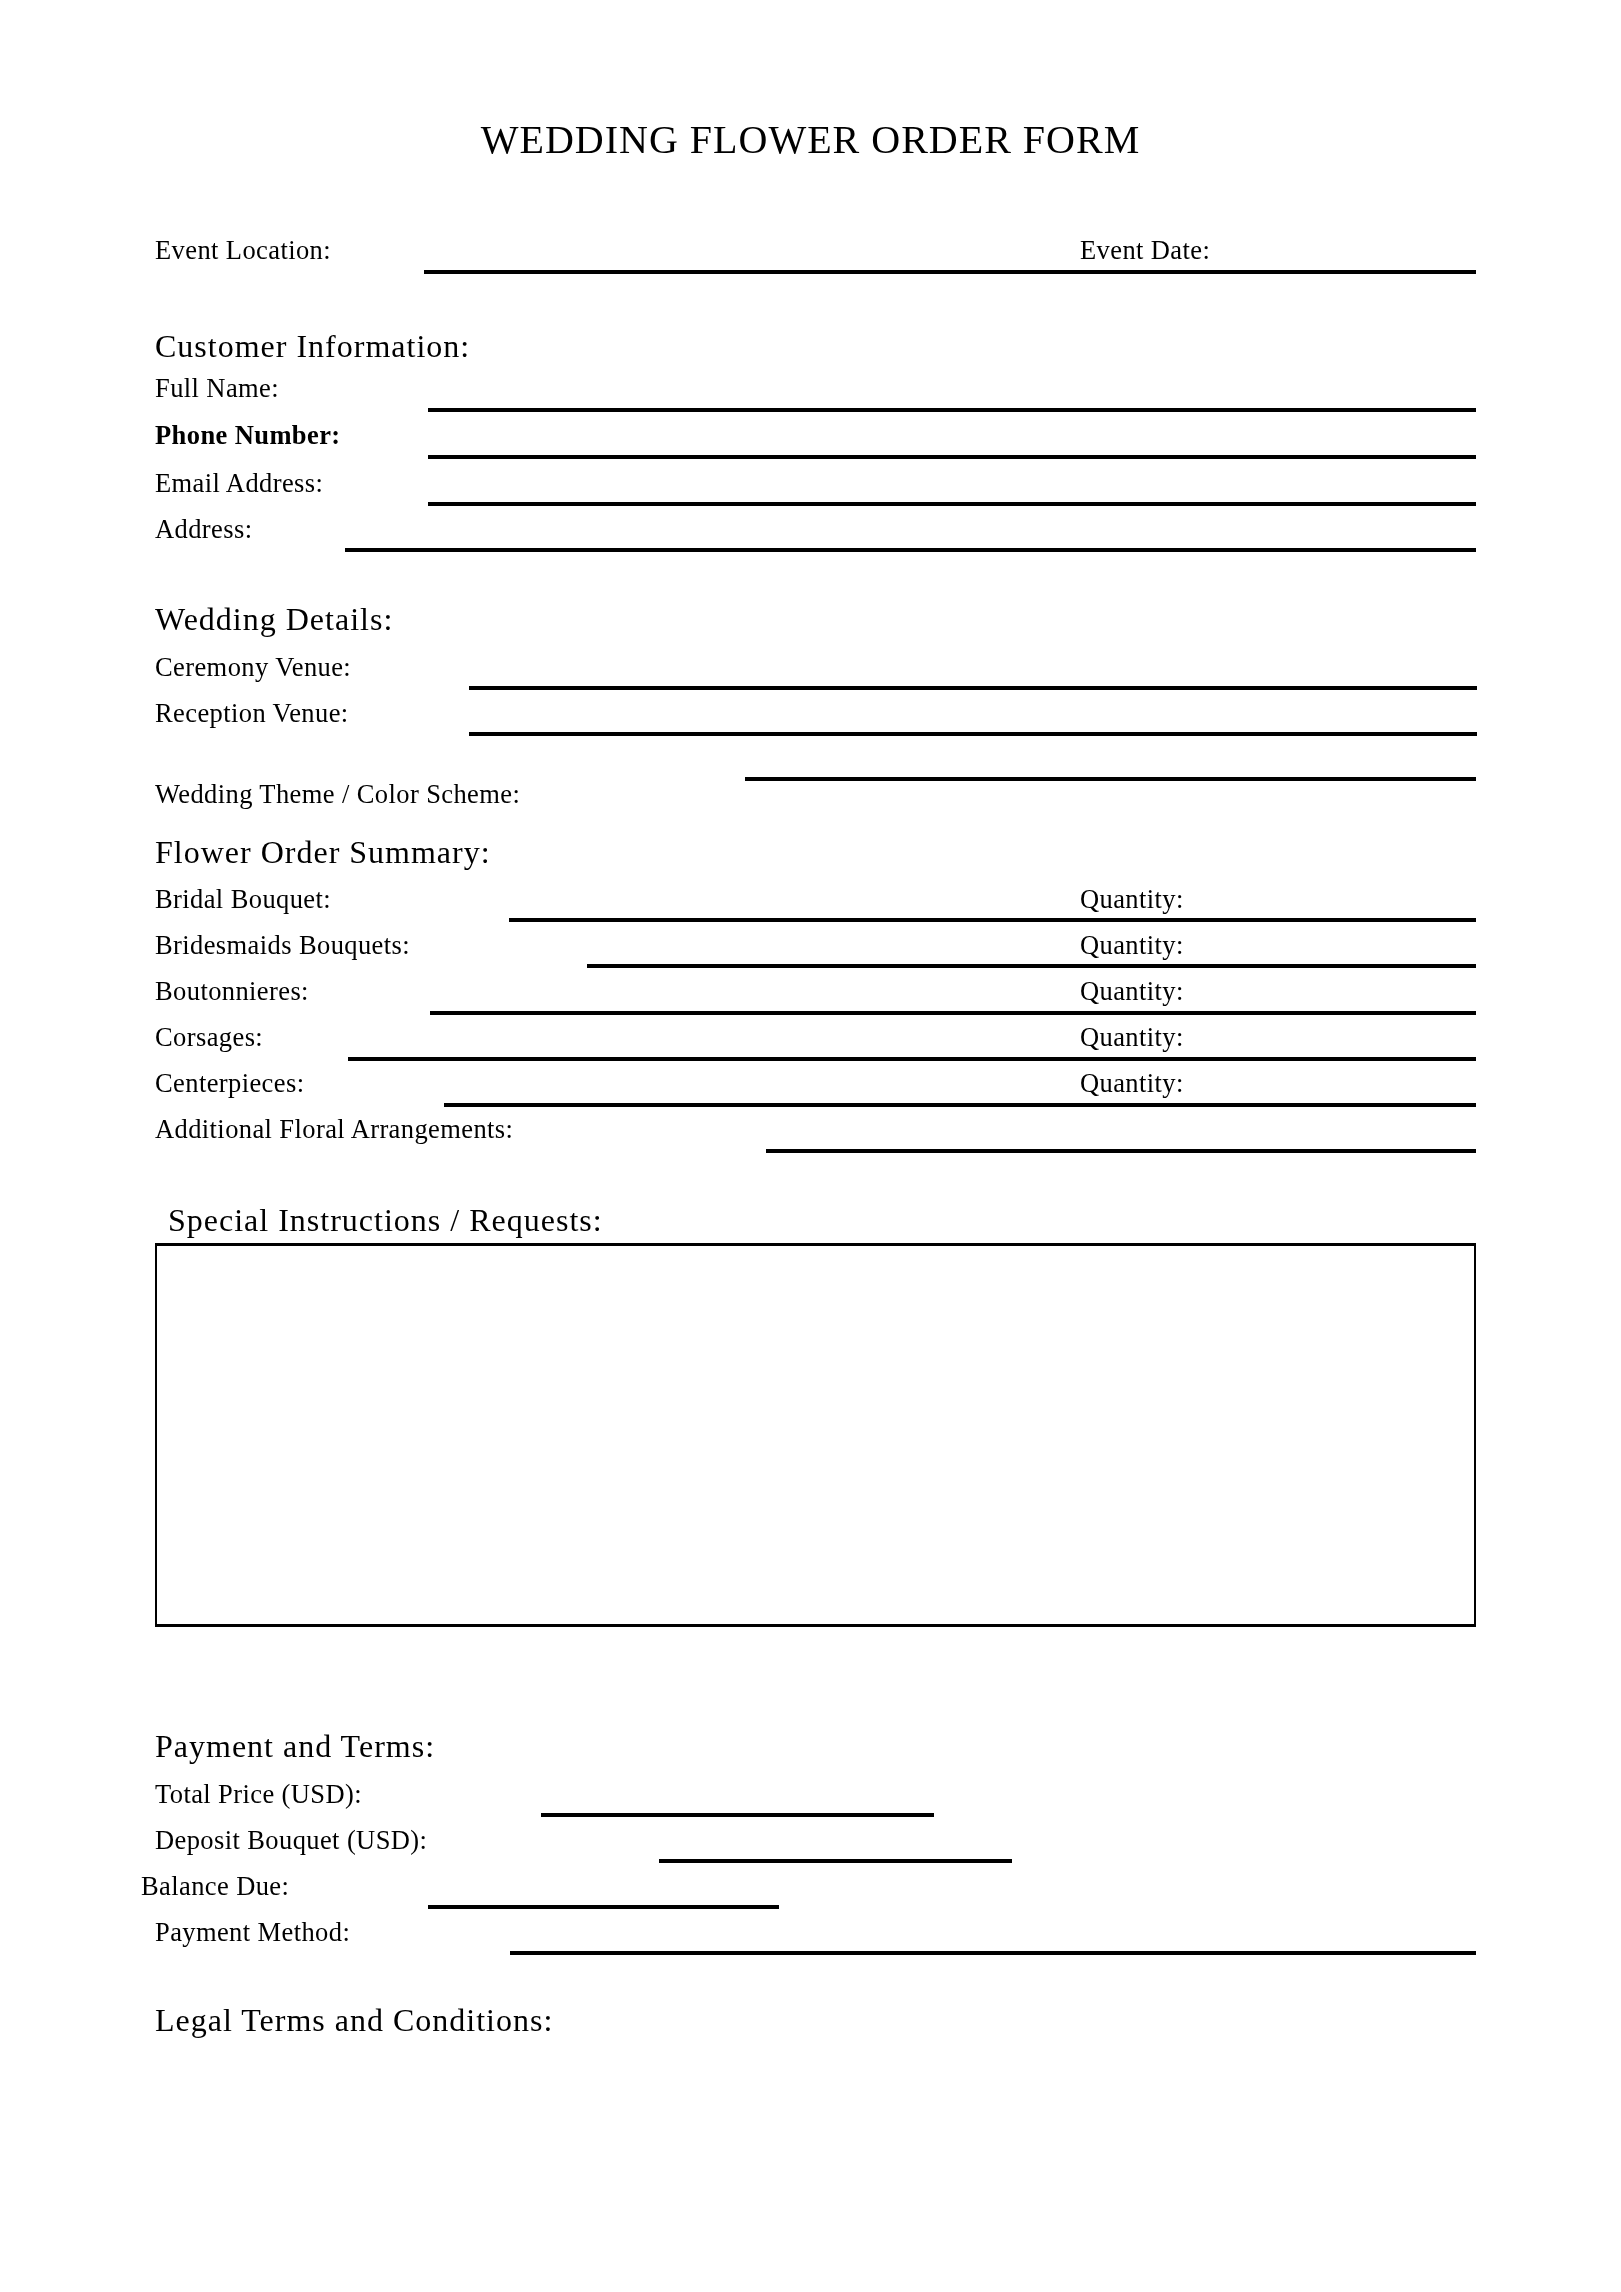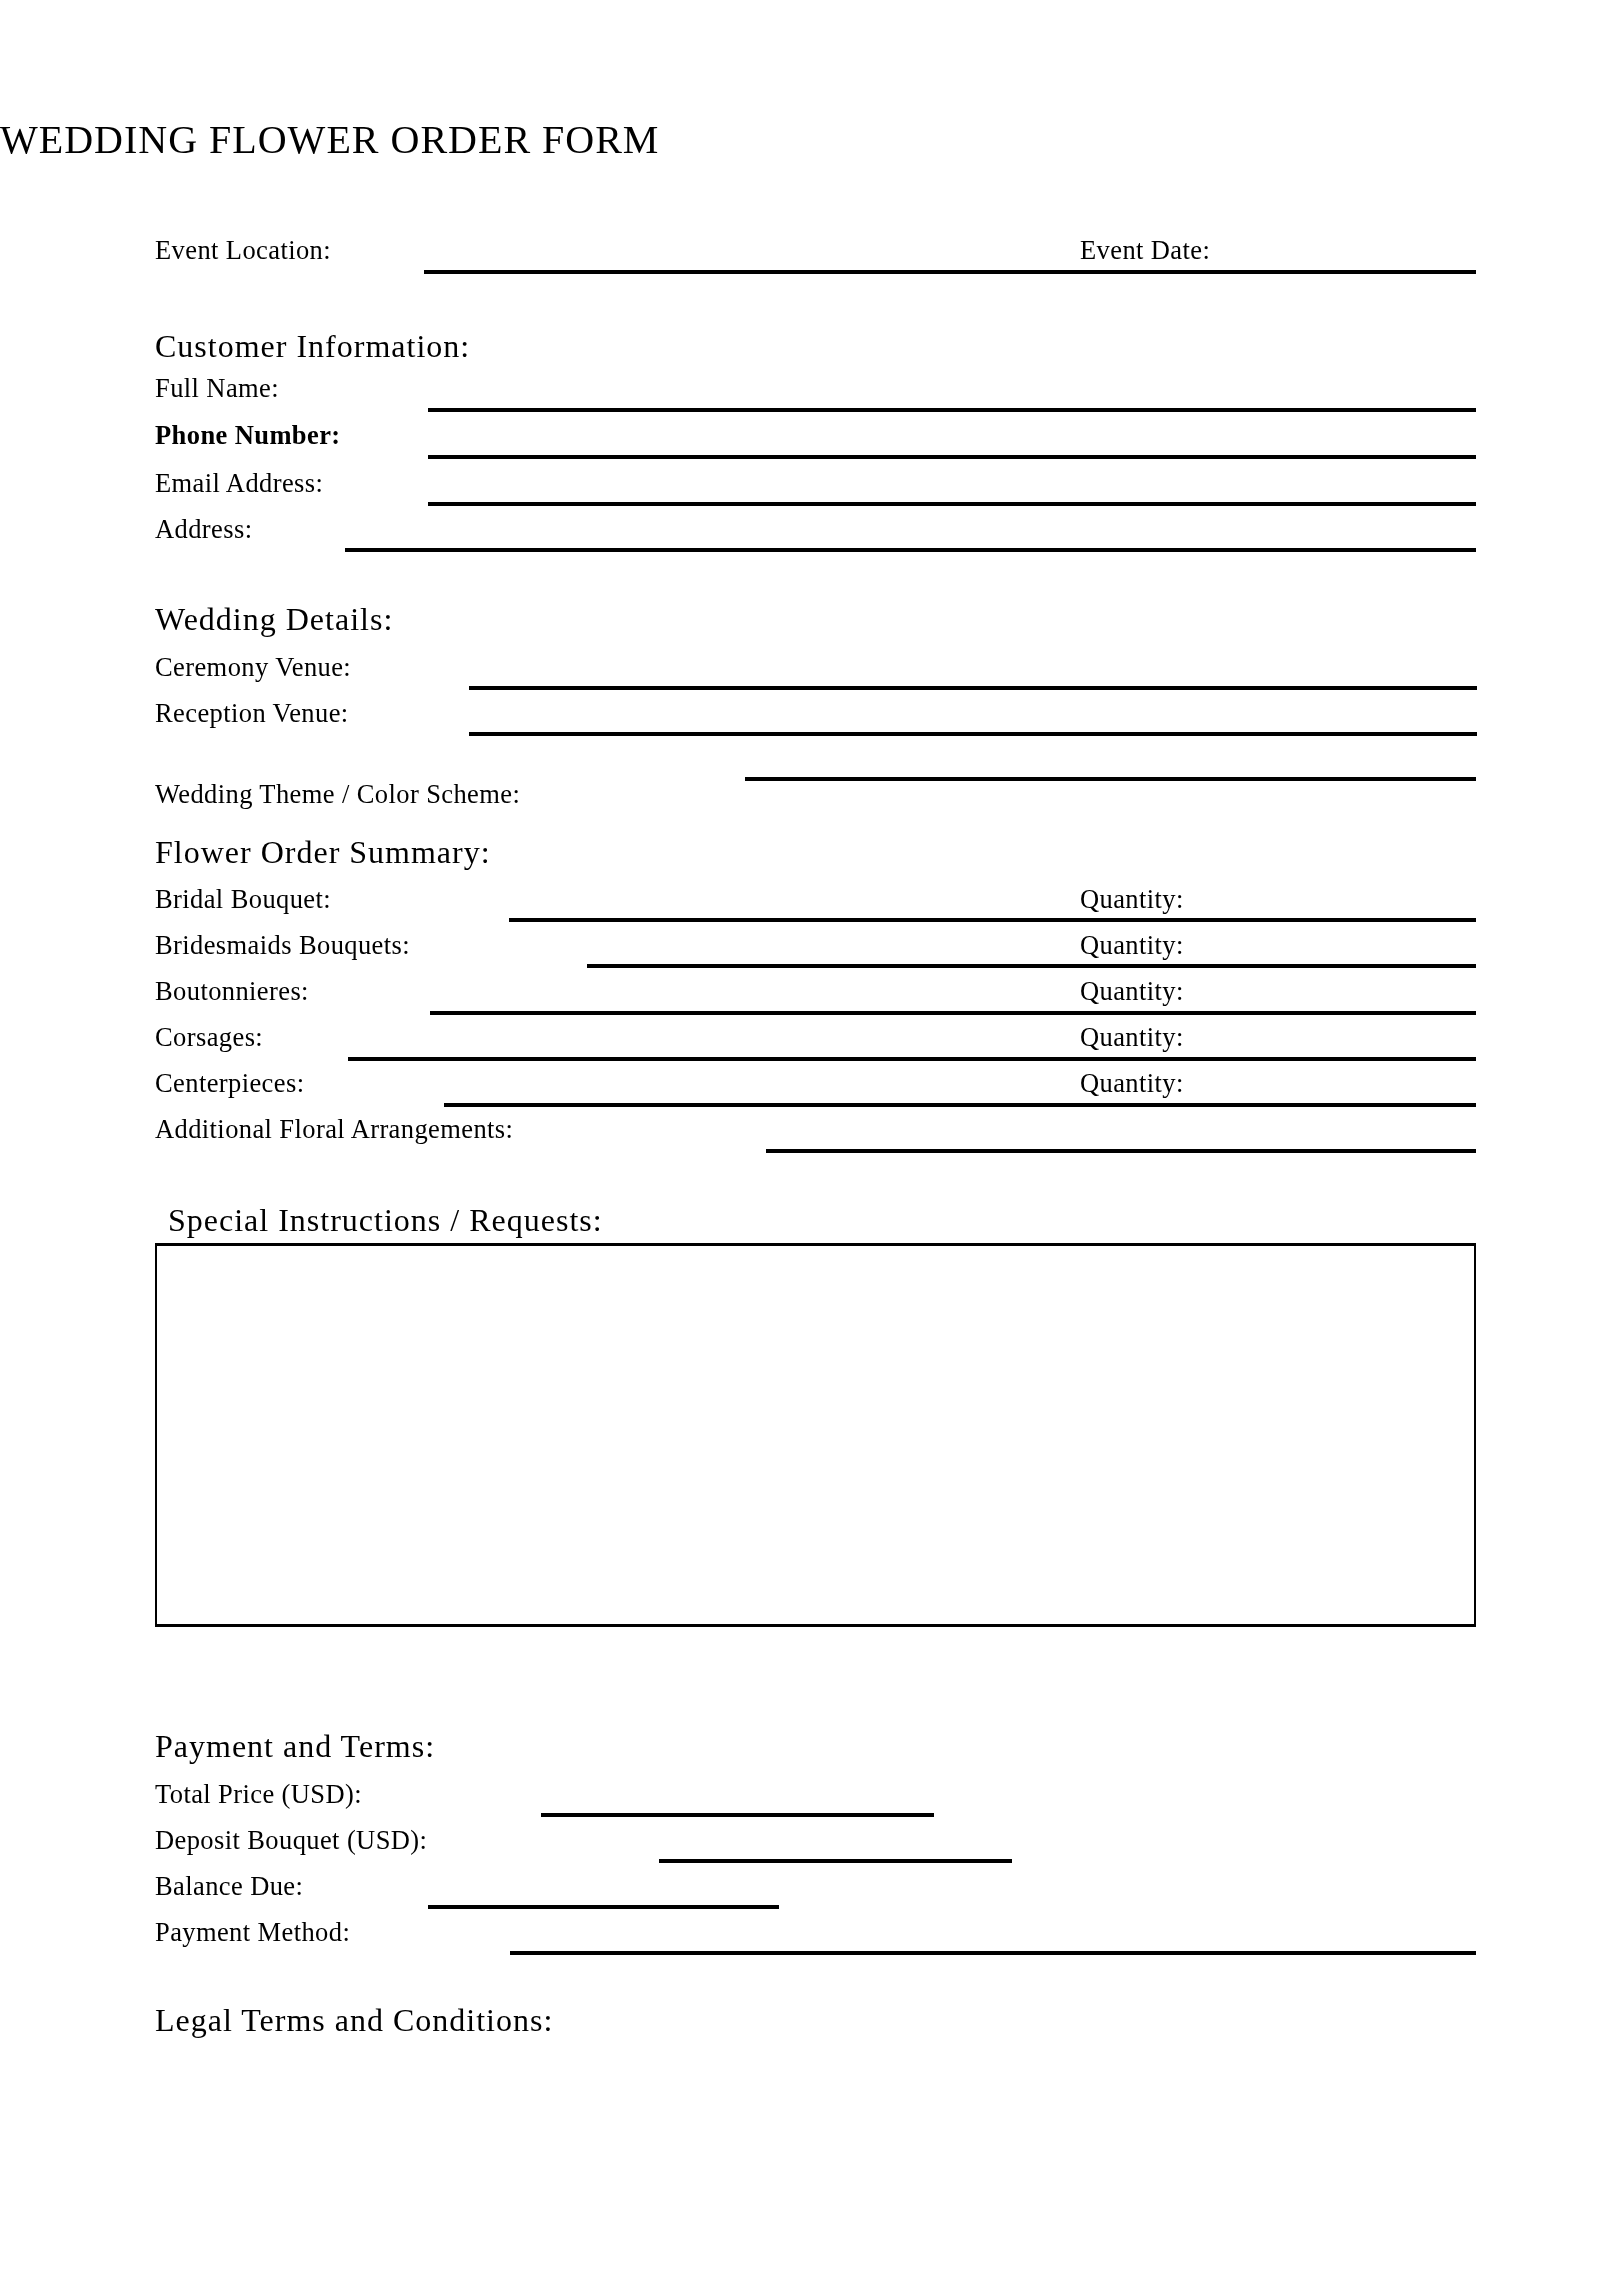--- a/index.html
+++ b/index.html
@@ -14,21 +14,21 @@
     background: #ffffff;
     font-family: "Liberation Serif", "DejaVu Serif", serif;
     color: #000000;
     overflow: hidden;
   }
   .title {
     position: absolute;
     left: 0;
     top: 116px;
     width: 100%;
-    text-align: left;
+    text-align: center;
     font-size: 40px;
     letter-spacing: 1px;
     white-space: nowrap;
   }
   .heading {
     position: absolute;
     font-size: 32px;
     letter-spacing: 1px;
     line-height: 1.1;
     white-space: nowrap;
@@ -124,21 +124,21 @@
   <div class="bigbox"></div>
 
   <div class="heading" style="left:155px; top:1729px;">Payment and Terms:</div>
 
   <span class="label" style="left:155px; top:1780px;text-align:right;">Total Price (USD):</span>
   <div class="fline" style="left:541px; top:1813px; width:393px;"></div>
 
   <span class="label" style="left:155px; top:1826px;">Deposit Bouquet (USD):</span>
   <div class="fline" style="left:659px; top:1859px; width:353px;"></div>
 
-  <span class="label" style="left:155px; top:1872px;text-align:right;">Balance Due:</span>
+  <span class="label" style="left:141px; top:1872px;text-align:right;">Balance Due:</span>
   <div class="fline" style="left:428px; top:1905px; width:351px;"></div>
 
   <span class="label" style="left:155px; top:1918px;">Payment Method:</span>
   <div class="fline" style="left:510px; top:1951px; width:966px;"></div>
 
   <div class="heading" style="left:155px; top:2003px;text-align:right;">Legal Terms and Conditions:</div>
 
 </div>
 
 

